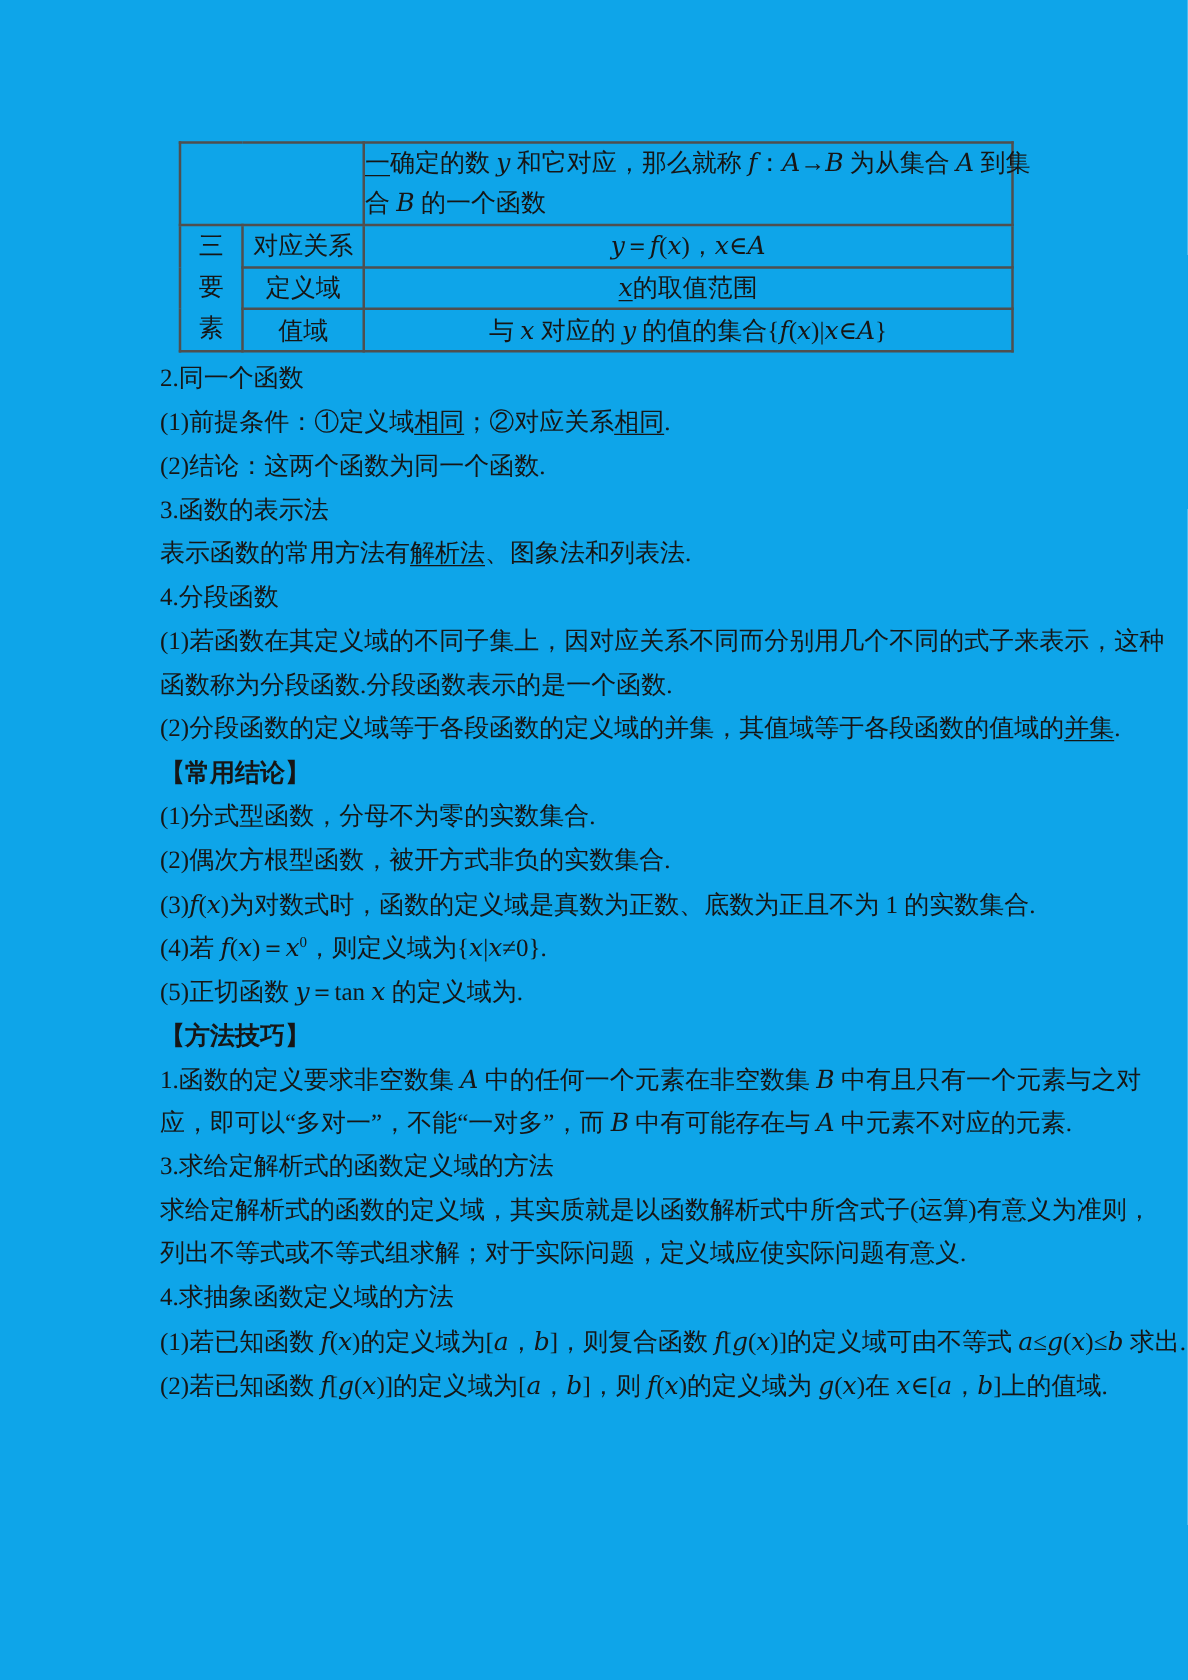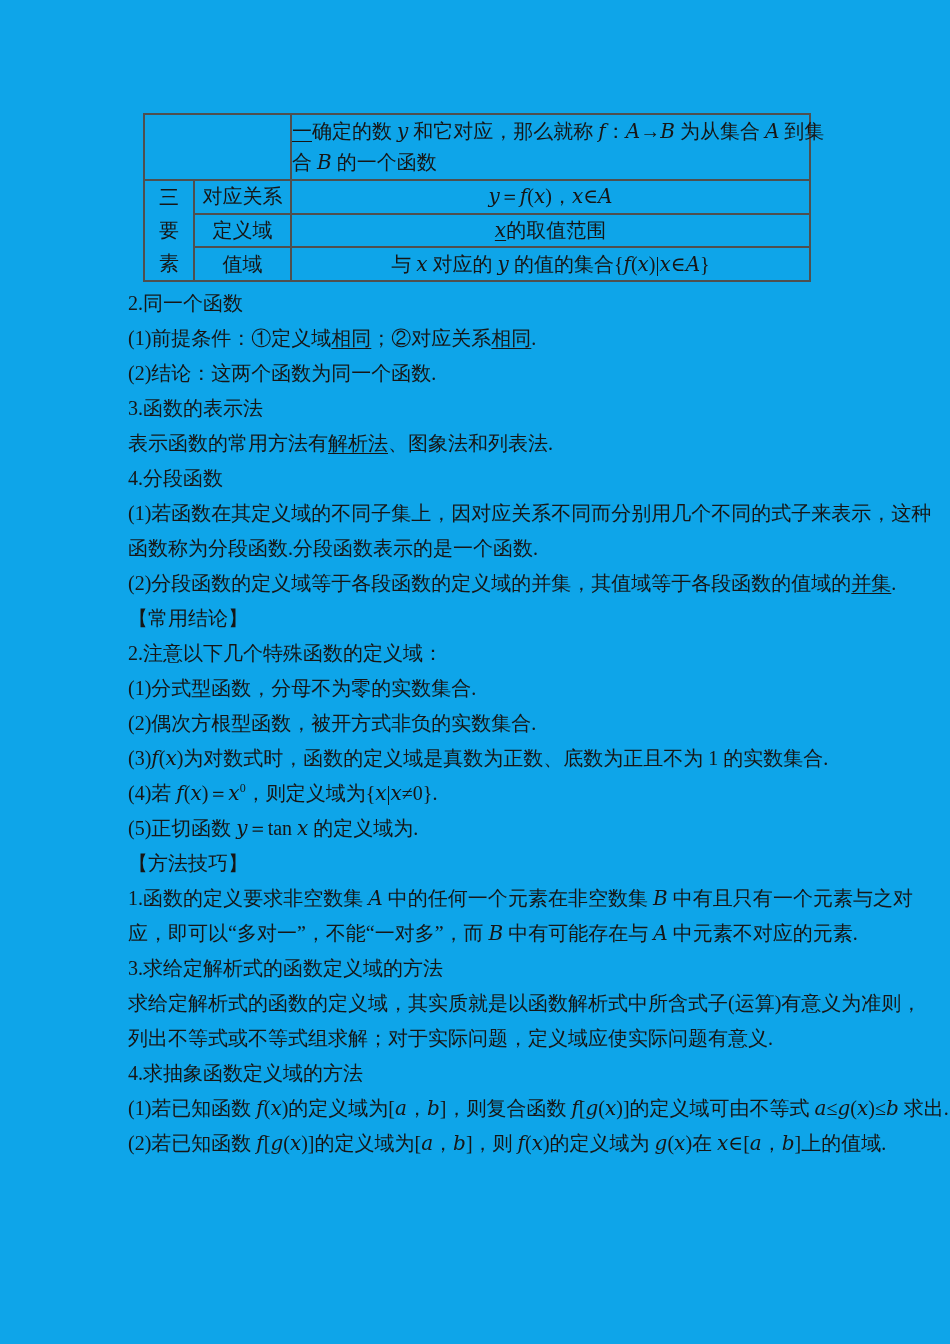--- a/index.html
+++ b/index.html
@@ -31,21 +31,21 @@
 
   
   .body-text{
     position:absolute;left:80px;top:286px;width:833px;
     font-size:20px;
   }
   .line{height:35px;line-height:35px;white-space:nowrap;margin-left:48px;}
   .line.fill{text-align:justify;text-align-last:justify;}
   .line.heading{
     font-family:"DejaVu Sans","Liberation Sans",sans-serif;
-    font-weight:400;
+    font-weight:700;
   }
 
   
   .it{font-style:italic;font-family:"DejaVu Serif","Liberation Serif",serif;}
   .un{text-decoration:underline;text-underline-offset:3px;text-decoration-thickness:1px;}
   sup.run{font-size:12px;line-height:0;}
 </style>
 </head>
 <body>
 
@@ -91,21 +91,20 @@
       <div class="line"><span>2.同一个函数</span></div>
       <div class="line"><span>(1)前提条件：①定义域</span><span class="un">相同</span><span>；②对应关系</span><span class="un">相同</span><span>.</span></div>
       <div class="line"><span>(2)结论：这两个函数为同一个函数.</span></div>
       <div class="line"><span>3.函数的表示法</span></div>
       <div class="line"><span>表示函数的常用方法有</span><span class="un">解析法</span><span>、图象法和列表法.</span></div>
       <div class="line"><span>4.分段函数</span></div>
       <div class="line fill"><span>(1)若函数在其定义域的不同子集上，因对应关系不同而分别用几个不同的式子来表示，这种</span></div>
       <div class="line"><span>函数称为分段函数.分段函数表示的是一个函数.</span></div>
       <div class="line"><span>(2)分段函数的定义域等于各段函数的定义域的并集，其值域等于各段函数的值域的</span><span class="un">并集</span><span>.</span></div>
       <div class="line heading"><span>【常用结论】</span></div>
-      <div class="line"><span>2.注意以下几个特殊函数的定义域：</span></div>
       <div class="line"><span>(1)分式型函数，分母不为零的实数集合.</span></div>
       <div class="line"><span>(2)偶次方根型函数，被开方式非负的实数集合.</span></div>
       <div class="line"><span>(3)</span><span class="it">f</span><span>(</span><span class="it">x</span><span>)为对数式时，函数的定义域是真数为正数、底数为正且不为 1 的实数集合.</span></div>
       <div class="line"><span>(4)若 </span><span class="it">f</span><span>(</span><span class="it">x</span><span>)＝</span><span class="it">x</span><sup class="run">0</sup><span>，则定义域为{</span><span class="it">x</span><span>|</span><span class="it">x</span><span>≠0}.</span></div>
       <div class="line"><span>(5)正切函数 </span><span class="it">y</span><span>＝tan </span><span class="it">x</span><span> 的定义域为.</span></div>
       <div class="line heading"><span>【方法技巧】</span></div>
       <div class="line fill"><span>1.函数的定义要求非空数集 </span><span class="it">A</span><span> 中的任何一个元素在非空数集 </span><span class="it">B</span><span> 中有且只有一个元素与之对</span></div>
       <div class="line"><span>应，即可以“多对一”，不能“一对多”，而 </span><span class="it">B</span><span> 中有可能存在与 </span><span class="it">A</span><span> 中元素不对应的元素.</span></div>
       <div class="line"><span>3.求给定解析式的函数定义域的方法</span></div>
       <div class="line fill"><span>求给定解析式的函数的定义域，其实质就是以函数解析式中所含式子(运算)有意义为准则，</span></div>

